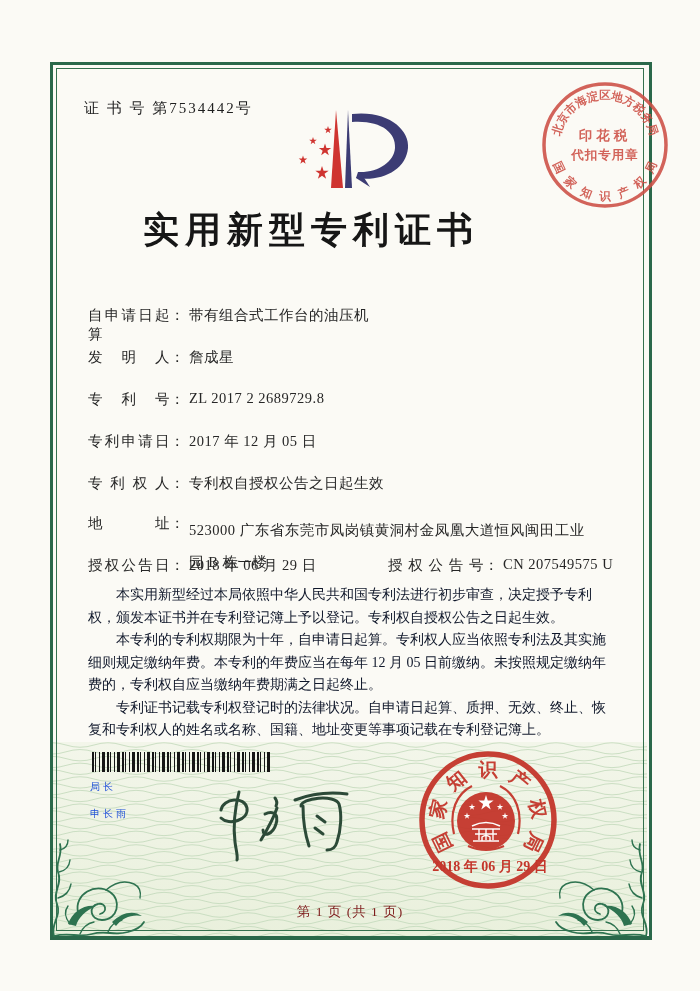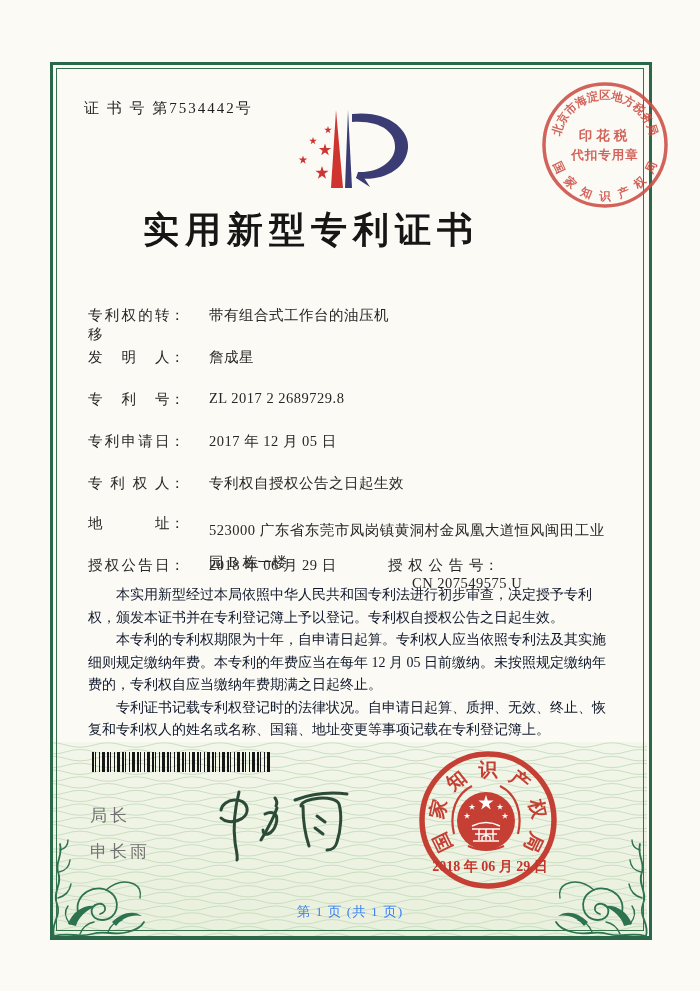--- a/index.html
+++ b/index.html
@@ -17,41 +17,41 @@
   
   #cert-no{left:84px;top:99px;font-size:15px;letter-spacing:2px;color:#1f1f1f;z-index:4;}
   #logo{left:272px;top:96px;z-index:4;}
   #title{left:0;top:206px;width:622px;text-align:center;font-size:36px;font-weight:600;
          letter-spacing:6px;color:#161616;z-index:4;}
   
   .f-row{position:absolute;left:88px;width:530px;font-size:14.5px;font-weight:500;
          color:#262626;z-index:4;letter-spacing:0.5px;}
   .f-label{display:inline-block;width:82px;text-align:justify;text-align-last:justify;vertical-align:top;}
   .f-label-wide{display:inline-block;width:96px;text-align:justify;text-align-last:justify;vertical-align:top;}
-  .f-value{margin-left:24px;display:inline-block;vertical-align:top;}
+  .f-value{margin-left:4px;display:inline-block;vertical-align:top;}
   .f-value-wrap{width:402px;line-height:32px;}
   .grant-right{position:absolute;left:300px;top:0;}
   
   #paras{left:88px;top:584px;width:526px;z-index:4;}
   #paras p{margin:0;text-indent:2em;font-size:14px;line-height:22.5px;color:#0f172a;}
   
   #barcode{left:92px;top:752px;width:178px;height:20px;z-index:4;background:
     repeating-linear-gradient(90deg,#161616 0 2px,rgba(0,0,0,0) 2px 3px,#161616 3px 4px,
       rgba(0,0,0,0) 4px 7px,#161616 7px 8px,rgba(0,0,0,0) 8px 10px,#161616 10px 13px,
       rgba(0,0,0,0) 13px 15px);}
-  #officer{left:90px;top:804px;z-index:4;font-size:17px;letter-spacing:3px;color:#737373;}
+  #officer{left:90px;top:780px;z-index:4;font-size:10px;letter-spacing:3px;color:#1d4ed8;}
   #officer .officer-name{margin-top:13px;text-align:center;}
   #signature{left:205px;top:786px;z-index:4;}
   #flourishes{left:50px;top:826px;z-index:4;pointer-events:none;}
   #big-seal{left:416px;top:748px;z-index:5;opacity:.95;}
   #seal-date{left:420px;top:858px;width:140px;text-align:center;font-size:14px;font-weight:600;
              color:#c4362b;z-index:6;letter-spacing:0;}
   #tax-stamp{left:540px;top:80px;z-index:6;opacity:.88;}
   #footer-page{left:53px;top:903px;width:594px;text-align:center;font-size:13.5px;
-               letter-spacing:1px;color:#3b82f6;z-index:4;}
+               letter-spacing:1px;color:#7f1d1d;z-index:4;}
 </style>
 </head>
 <body>
 
 <svg width="0" height="0" style="position:absolute">
   <defs>
     <path id="star5" d="M0,-1 L0.2245,-0.309 L0.951,-0.309 L0.363,0.118 L0.588,0.809 L0,0.382 L-0.588,0.809 L-0.363,0.118 L-0.951,-0.309 L-0.2245,-0.309 Z"></path>
     <g id="flr" stroke="#2e7350" fill="none" stroke-width="1.8" stroke-linecap="round">
       <path d="M4,108 C0,96 12,88 7,76 C2,64 13,56 8,44 C5,34 13,28 10,16"></path>
       <path stroke-width="1.4" d="M8,70 q11,-3 13,-14 M9,44 q10,-2 11,-12 M10,22 q8,-2 8,-10"></path>
@@ -117,21 +117,21 @@
   <use href="#star5" transform="translate(50,77) scale(7)" fill="#cf3430"></use>
   <path d="M64,14 L59,92 L71,92 Z" fill="#cf3430"></path>
   <path d="M76,14 L73,92 L80,92 Z" fill="#3c3c74"></path>
   <path d="M80,18 C116,14 138,34 136,52 C134,74 110,86 84,82 L86,76 C106,77 122,66 123,52 C124,36 108,24 80,26 Z" fill="#3c3c74"></path>
   <path d="M84,82 L98,91 L89,77 Z" fill="#3c3c74"></path>
 </svg>
 
 <div id="title" class="abs">实用新型专利证书</div>
 
 <div class="f-row" style="top:306px">
-  <span class="f-label">专利权的转移</span><span>：</span><span class="f-value">带有组合式工作台的油压机</span>
+  <span class="f-label">自申请日起算</span><span>：</span><span class="f-value">带有组合式工作台的油压机</span>
 </div>
 <div class="f-row" style="top:348px">
   <span class="f-label">发明人</span><span>：</span><span class="f-value">詹成星</span>
 </div>
 <div class="f-row" style="top:390px">
   <span class="f-label">专利号</span><span>：</span><span class="f-value">ZL 2017 2 2689729.8</span>
 </div>
 <div class="f-row" style="top:432px">
   <span class="f-label">专利申请日</span><span>：</span><span class="f-value">2017 年 12 月 05 日</span>
 </div>

